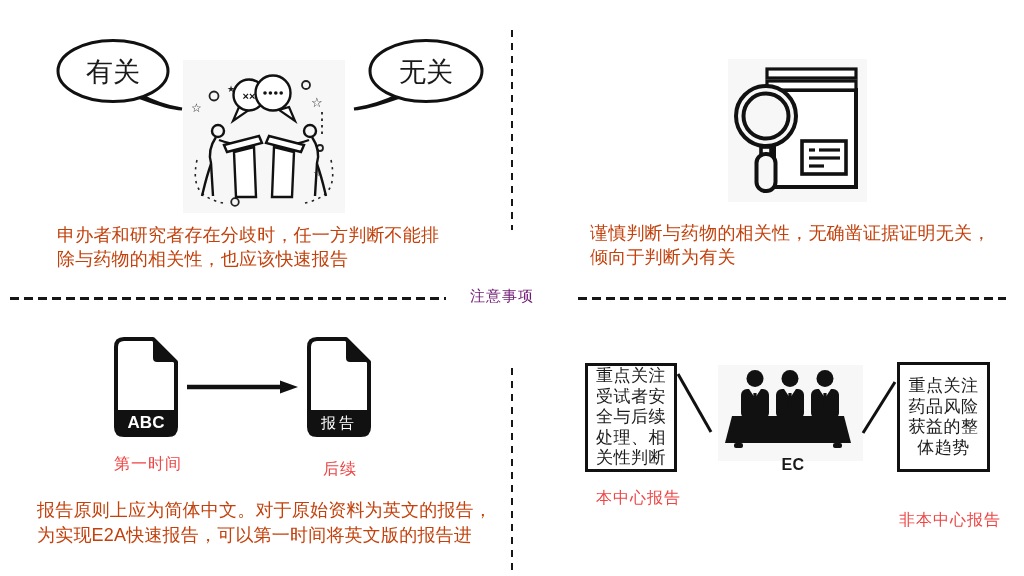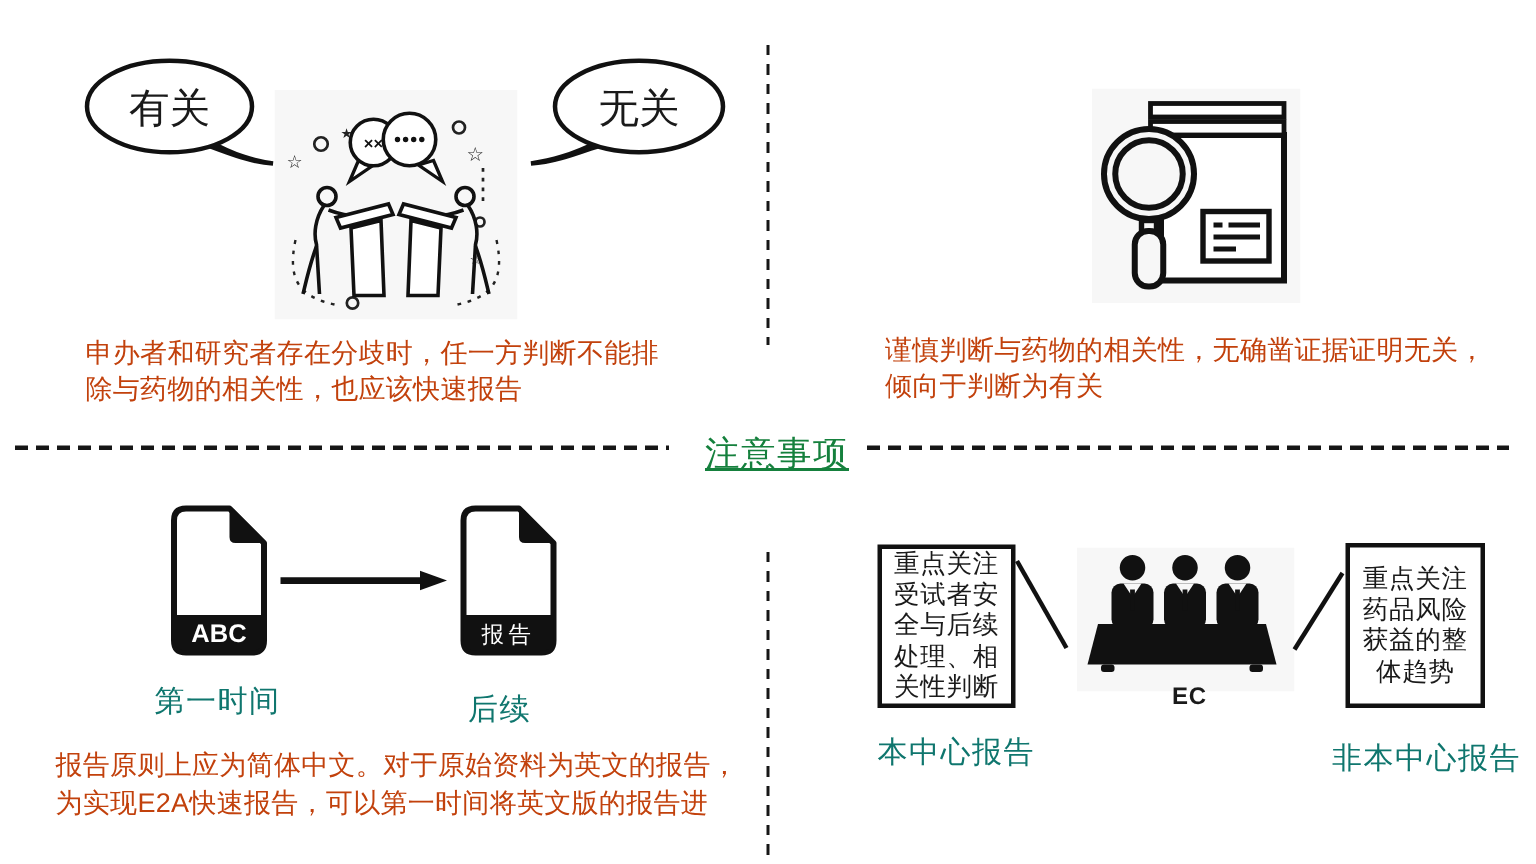--- a/index.html
+++ b/index.html
@@ -6,25 +6,25 @@
   .canvas{
     position:relative;width:1024px;height:576px;background:#ffffff;overflow:hidden;
     font-family:"Liberation Sans","DejaVu Sans",sans-serif;color:#1a1a1a;
   }
   .abs{position:absolute;}
   svg text{font-family:"Liberation Sans","DejaVu Sans",sans-serif;}
 
   
   .h-dash{height:3px;background:repeating-linear-gradient(to right,#161616 0 9px,transparent 9px 14px);}
   .v-dash{width:2px;background:repeating-linear-gradient(to bottom,#161616 0 7px,transparent 7px 13px);}
-  .divider-label{font-size:23px;letter-spacing:1px;color:#15803d;white-space:nowrap;text-decoration:underline;}
+  .divider-label{font-size:15px;letter-spacing:1px;color:#701a75;white-space:nowrap;}
 
   
   .caption{font-size:18px;line-height:24px;letter-spacing:.2px;white-space:nowrap;color:#c2410c;}
-  .small-label{font-size:20px;letter-spacing:1px;white-space:nowrap;color:#0f766e;}
+  .small-label{font-size:16px;letter-spacing:1px;white-space:nowrap;color:#ef4444;margin-left:11px;}
 
   
   .kp-box{border:3px solid #111;background:#fff;text-align:center;
           font-size:17px;line-height:20.5px;letter-spacing:.5px;
           display:flex;flex-direction:column;justify-content:center;}
   .ec-label{font-size:16px;font-weight:bold;text-align:center;letter-spacing:.5px;}
 </style>
 </head>
 <body>
 
@@ -189,15 +189,15 @@
   </svg>
 
   <div class="abs kp-box" style="left:897px;top:362px;width:87px;height:104px;">
     <div>重点关注</div>
     <div>药品风险</div>
     <div>获益的整</div>
     <div>体趋势</div>
   </div>
 
   <div class="abs small-label" style="left:585px;top:488px;">本中心报告</div>
-  <div class="abs small-label" style="left:888px;top:492px;">非本中心报告</div>
+  <div class="abs small-label" style="left:888px;top:510px;">非本中心报告</div>
 
 </div>
 
 </body></html>

